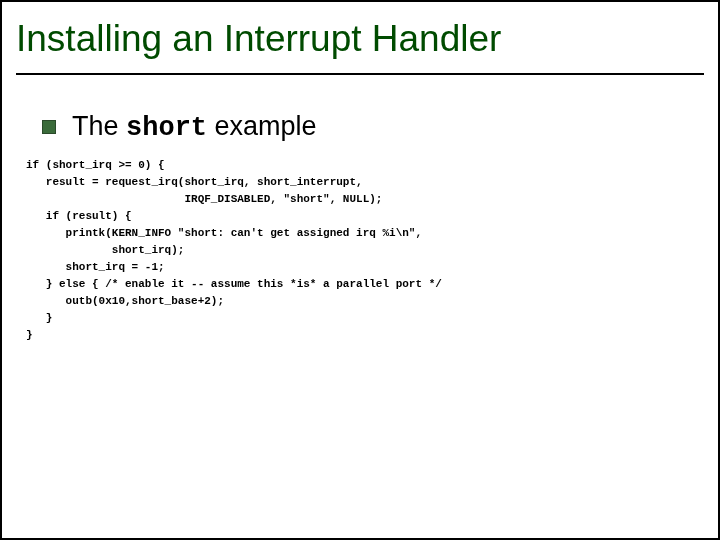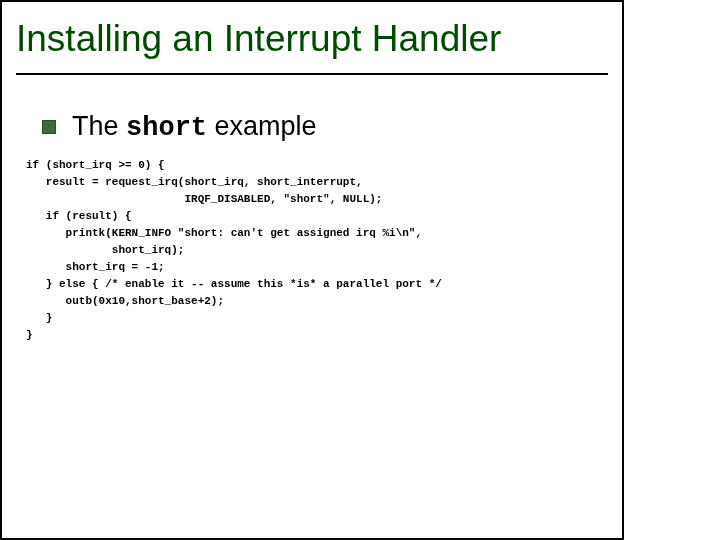--- a/index.html
+++ b/index.html
@@ -5,21 +5,21 @@
   html, body {
     margin: 0;
     padding: 0;
     width: 720px;
     height: 540px;
     background: #ffffff;
     font-family: Arial, Helvetica, sans-serif;
     overflow: hidden;
   }
   .slide {
-    width: 624px;
+    width: 720px;
     height: 540px;
     box-sizing: border-box;
     border: 2px solid #000;
     position: relative;
     padding: 0;
   }
   .title-wrap {
     padding: 18px 14px 0 14px;
   }
   .title {

